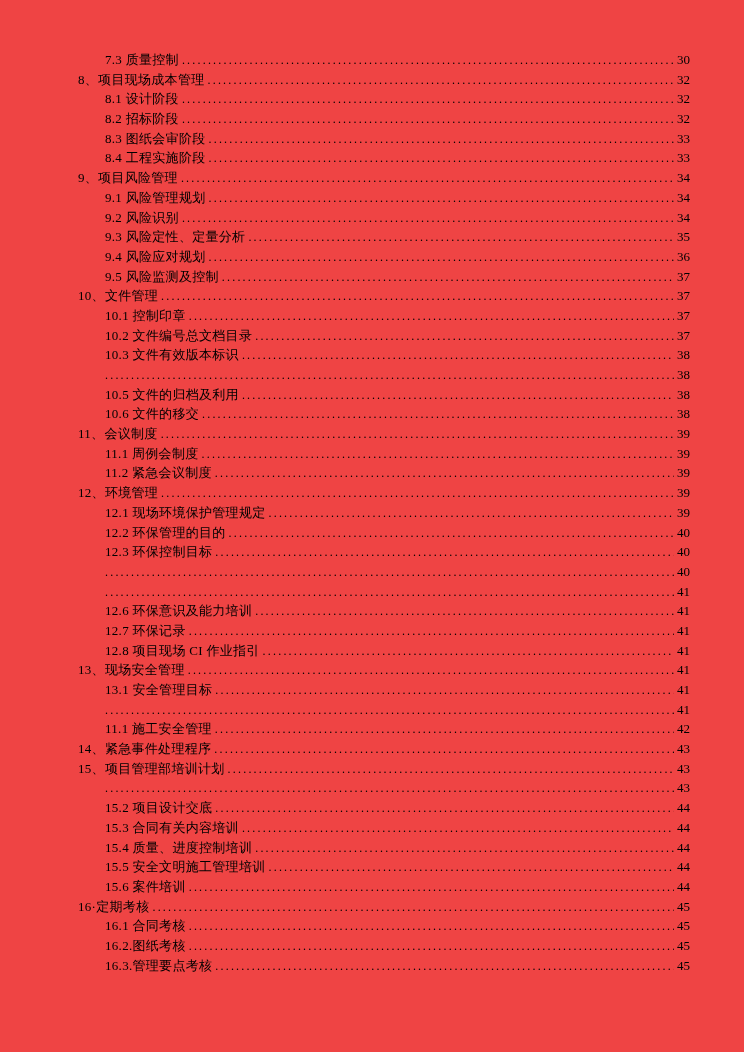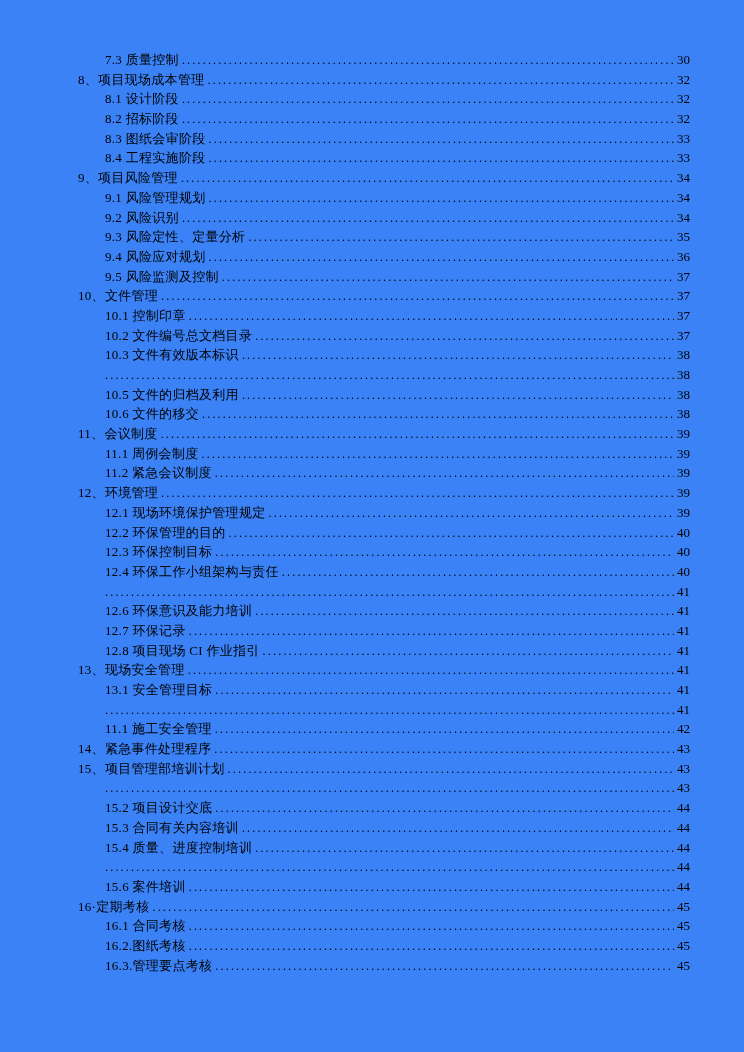--- a/index.html
+++ b/index.html
@@ -11,21 +11,21 @@
     width: 744px;
     height: 1052px;
     position: relative;
     font-family: "Liberation Serif", "DejaVu Serif", serif;
     color: #000000;
     overflow: hidden;
   }
   .page {
     position: absolute;
     inset: 0;
-    background: #3b82f6;
+    background: #ef4444;
   }
   .toc {
     position: absolute;
     top: 50px;
     left: 78px;
     right: 54px;
   }
   .toc-row {
     display: flex;
     align-items: baseline;
@@ -184,21 +184,20 @@
         <span class="toc-label">12.2 环保管理的目的</span>
         <span class="toc-dots">............................................................................................................................................................................................................................</span>
         <span class="toc-page">40</span>
       </div>
       <div class="toc-row level-2">
         <span class="toc-label">12.3 环保控制目标</span>
         <span class="toc-dots">............................................................................................................................................................................................................................</span>
         <span class="toc-page">40</span>
       </div>
       <div class="toc-row level-2">
-        <span class="toc-label">12.4 环保工作小组架构与责任</span>
         <span class="toc-dots">............................................................................................................................................................................................................................</span>
         <span class="toc-page">40</span>
       </div>
       <div class="toc-row level-2">
         <span class="toc-dots">............................................................................................................................................................................................................................</span>
         <span class="toc-page">41</span>
       </div>
       <div class="toc-row level-2">
         <span class="toc-label">12.6 环保意识及能力培训</span>
         <span class="toc-dots">............................................................................................................................................................................................................................</span>
@@ -256,20 +255,21 @@
         <span class="toc-label">15.3 合同有关内容培训</span>
         <span class="toc-dots">............................................................................................................................................................................................................................</span>
         <span class="toc-page">44</span>
       </div>
       <div class="toc-row level-2">
         <span class="toc-label">15.4 质量、进度控制培训</span>
         <span class="toc-dots">............................................................................................................................................................................................................................</span>
         <span class="toc-page">44</span>
       </div>
       <div class="toc-row level-2">
+        <span class="toc-label">15.5 安全文明施工管理培训</span>
         <span class="toc-dots">............................................................................................................................................................................................................................</span>
         <span class="toc-page">44</span>
       </div>
       <div class="toc-row level-2">
         <span class="toc-label">15.6 案件培训</span>
         <span class="toc-dots">............................................................................................................................................................................................................................</span>
         <span class="toc-page">44</span>
       </div>
       <div class="toc-row level-1">
         <span class="toc-label">16·定期考核</span>

